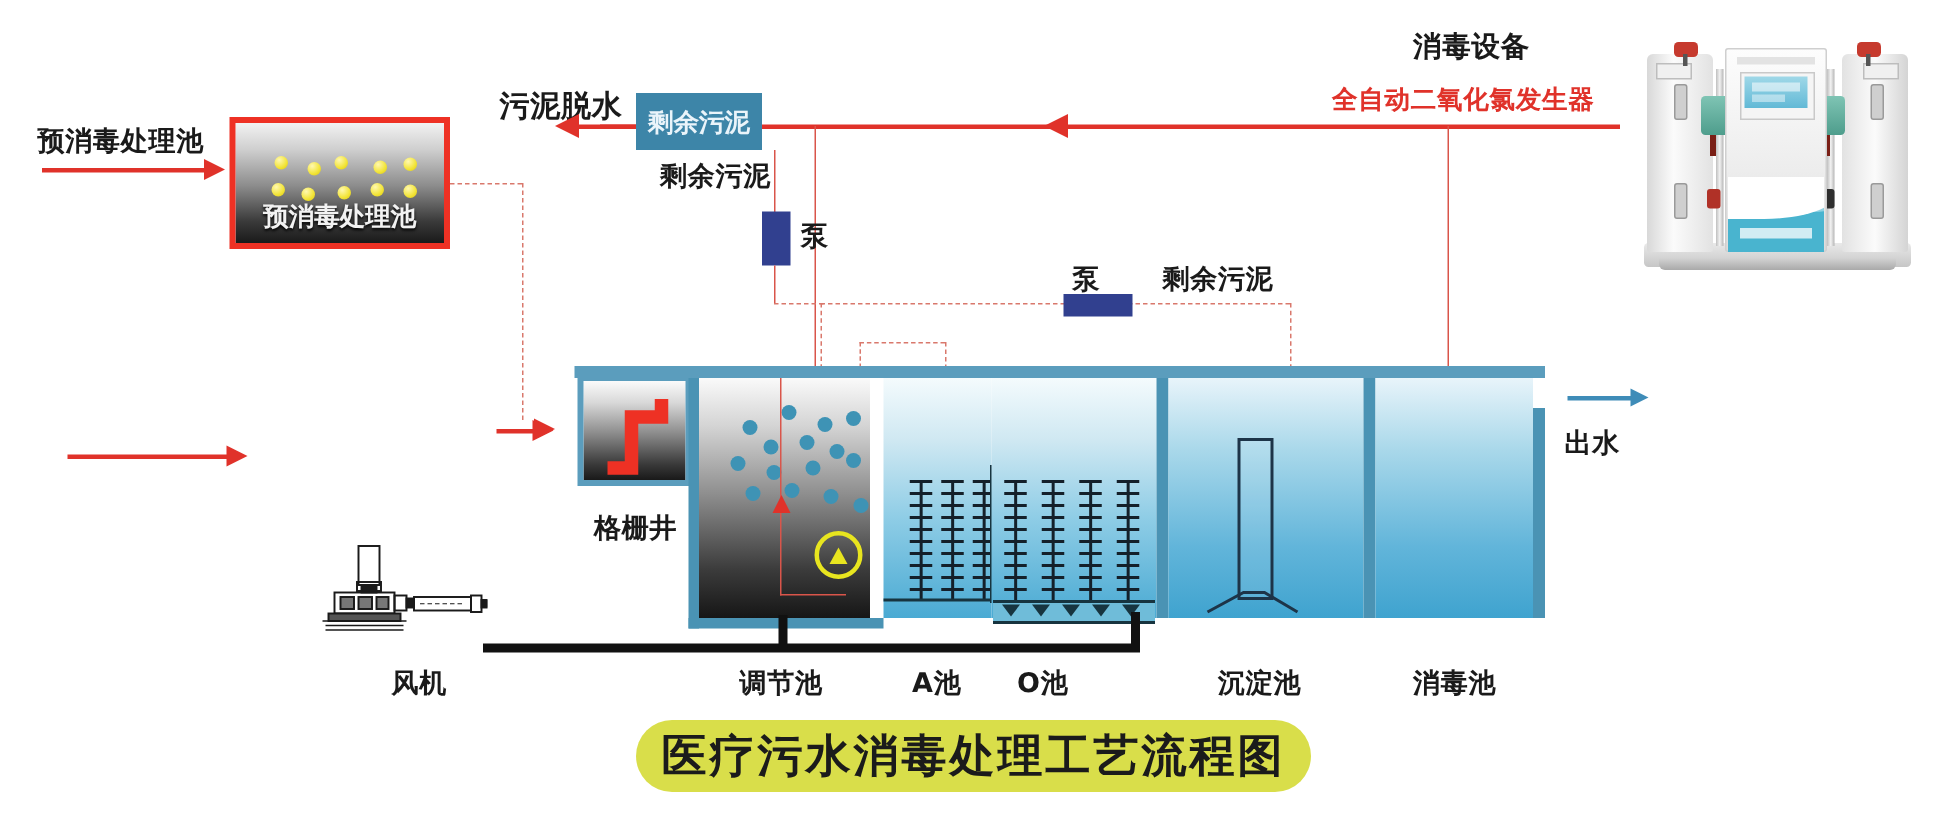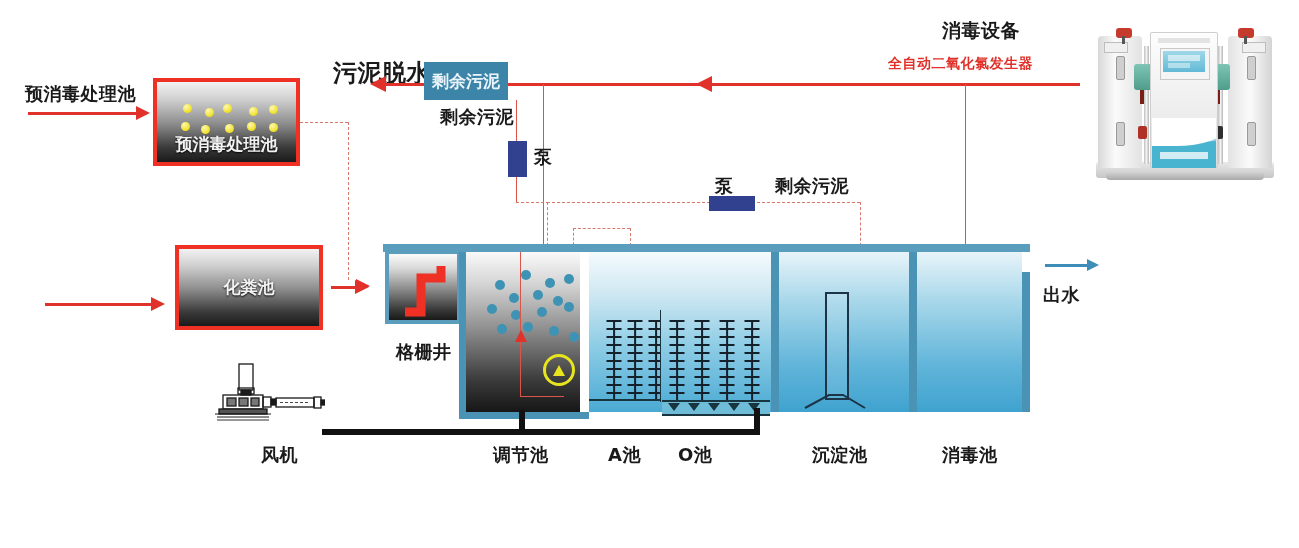--- a/index.html
+++ b/index.html
@@ -73,21 +73,21 @@
   
   .device{position:absolute;}
   .dev-body{position:absolute;}
 </style>
 </head>
 <body>
 
 <div id="stage">
 
   <div class="lbl" style="left:942px;top:18px;font-size:19px;">消毒设备</div>
-  <div class="lbl red" style="left:888px;top:55px;font-size:14px;">全自动二氧化氯发生器</div>
+  <div class="lbl red" style="left:888px;top:55px;font-size:17px;">全自动二氧化氯发生器</div>
 
   <div class="device" style="left:1090px;top:22px;width:190px;height:165px;">
 
     <div class="dev-body" style="left:6px;top:140px;width:178px;height:16px;
          background:linear-gradient(180deg,#e9e9e9,#c6c6c6);border-radius:3px;"></div>
     <div class="dev-body" style="left:16px;top:150px;width:158px;height:8px;
          background:linear-gradient(180deg,#d3d3d3,#a9a9a9);border-radius:0 0 4px 4px;"></div>
 
     <div class="dev-body" style="left:8px;top:14px;width:44px;height:132px;
          background:linear-gradient(90deg,#d8d8d8,#fbfbfb 40%,#e2e2e2);border-radius:4px 4px 2px 2px;"></div>
@@ -136,21 +136,21 @@
   <div class="hline" style="left:400px;top:83px;width:680px;"></div>
   <div class="arrow-l" style="left:696px;top:76px;"></div>
 
   <div class="thin-v" style="left:965px;top:84px;height:200px;"></div>
   <div class="arrow-d" style="left:960px;top:275px;"></div>
 
   <div class="thin-v" style="left:543px;top:84px;height:180px;"></div>
   <div class="vline" style="left:542px;top:248px;height:38px;"></div>
   <div class="arrow-d" style="left:537px;top:281px;"></div>
 
-  <div class="lbl" style="left:333px;top:57px;font-size:24px;">污泥脱水</div>
+  <div class="lbl" style="left:333px;top:57px;font-size:20px;">污泥脱水</div>
   <div class="hline" style="left:381px;top:83px;width:44px;"></div>
   <div class="arrow-l" style="left:370px;top:76px;"></div>
 
   <div class="sludge-box" style="left:424px;top:62px;width:84px;height:38px;">
     <span>剩余污泥</span>
   </div>
 
   <div class="lbl" style="left:440px;top:105px;font-size:18px;">剩余污泥</div>
 
   <div class="thin-v" style="left:516px;top:100px;height:42px;"></div>
@@ -195,23 +195,20 @@
   </div>
 
   <div class="dash-h" style="left:300px;top:122px;width:48px;"></div>
   <div class="dash-v" style="left:348px;top:122px;height:158px;"></div>
   <div class="arrow-r" style="left:356px;top:279px;"></div>
   <div class="thin-h" style="left:348px;top:286px;width:12px;"></div>
 
   <div class="hline" style="left:45px;top:303px;width:108px;"></div>
   <div class="arrow-r" style="left:151px;top:297px;"></div>
 
-  <div class="gbox" style="left:175px;top:245px;width:148px;height:85px;align-items:center;">
-    <div class="cap" style="padding-bottom:0;">化粪池</div>
-  </div>
 
   <div class="hline" style="left:331px;top:286px;width:26px;"></div>
   <div class="arrow-r" style="left:355px;top:280px;"></div>
 
   <div class="tank-shell" style="left:383px;top:244px;width:647px;height:8px;"></div>
 
   <div class="grille-wrap" style="left:385px;top:250px;width:76px;height:74px;">
     <svg width="68" height="66" viewBox="0 0 68 66" style="position:absolute;left:2px;top:2px;">
       <path d="M14 56 L30 56 L30 22 L50 22 L50 10" fill="none" stroke="#ee3124" stroke-width="9" stroke-linecap="butt" stroke-linejoin="miter"></path>
     </svg>
@@ -393,14 +390,17 @@
       <rect x="116" y="38" width="4" height="5" fill="#1a1a1a"></rect>
       <path d="M12 58 L64 58" stroke-width=".9"></path>
     </g>
   </svg>
   <div class="lbl" style="left:261px;top:443px;font-size:18px;">风机</div>
 
   <div class="blk-h" style="left:322px;top:429px;width:438px;"></div>
   <div class="blk-v" style="left:519px;top:410px;height:22px;"></div>
   <div class="blk-v" style="left:754px;top:408px;height:24px;"></div>
 
+  <div class="title-pill" style="left:424px;top:480px;width:450px;height:48px;">
+    <span>医疗污水消毒处理工艺流程图</span>
+  </div>
 
 </div>
 
 </body></html>

